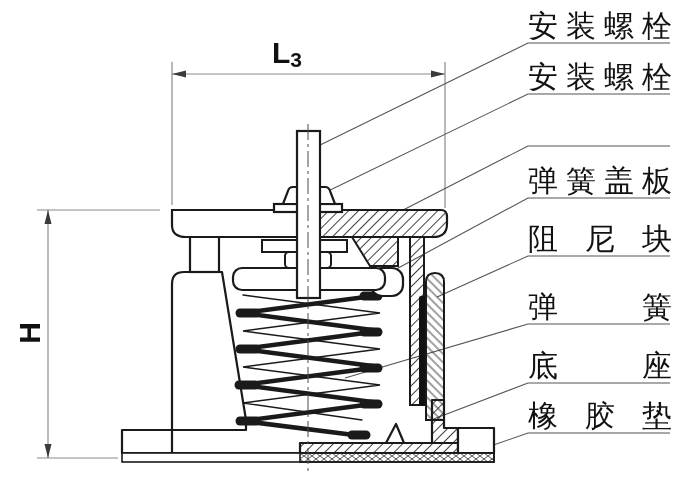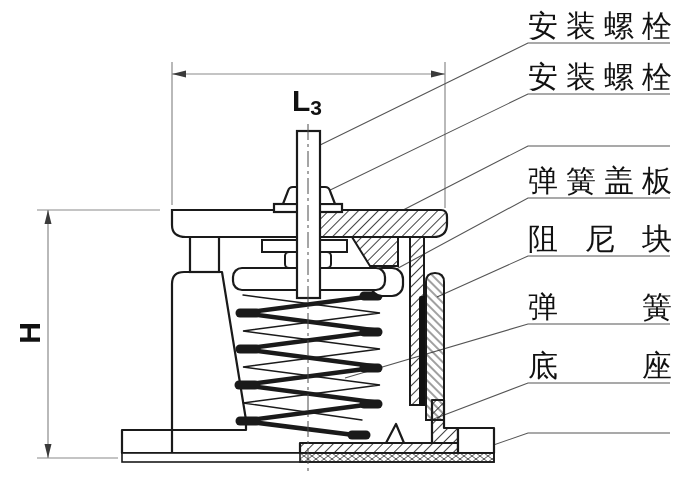--- a/index.html
+++ b/index.html
@@ -8,21 +8,21 @@
     font-family:Liberation Sans, sans-serif;
   }
   #drawing-svg{position:absolute;left:0;top:0;}
   .part-label{
     position:absolute;left:528px;width:144px;height:36px;
     font-size:30px;line-height:36px;color:#111;
     text-align:justify;text-align-last:justify;
     letter-spacing:0;white-space:nowrap;
   }
   .dim-label{position:absolute;color:#111;font-weight:bold;}
-  #dim-l3{left:272px;top:36px;width:70px;font-size:30px;text-align:center;margin-top:48px;}
+  #dim-l3{left:272px;top:36px;width:70px;font-size:30px;}
   #dim-l3 .sub{font-size:21px;vertical-align:-4px;}
   #dim-h{left:8px;top:316px;width:44px;font-size:30px;text-align:center;
          transform:rotate(-90deg);}
 </style>
 </head>
 <body>
 
 <div id="stage">
 
   <svg id="drawing-svg" width="678" height="486" viewBox="0 0 678 486">
@@ -133,20 +133,21 @@
 
     <line x1="308" y1="124" x2="308" y2="473" stroke="#4a4a4a" stroke-width="1" stroke-dasharray="16 4 3 4"></line>
   </svg>
 
   <div class="part-label" style="top:8px">安装螺栓</div>
   <div class="part-label" style="top:59px">安装螺栓</div>
   <div class="part-label" style="top:221px">阻尼块</div>
   <div class="part-label" style="top:163px">弹簧盖板</div>
   <div class="part-label" style="top:289px">弹簧</div>
   <div class="part-label" style="top:348px">底座</div>
+  <div class="part-label" style="top:398px">橡胶垫</div>
 
   <div class="dim-label" id="dim-l3">
     <span>L</span><span class="sub">3</span>
   </div>
   <div class="dim-label" id="dim-h">
     <span>H</span>
   </div>
 
 </div>
 

